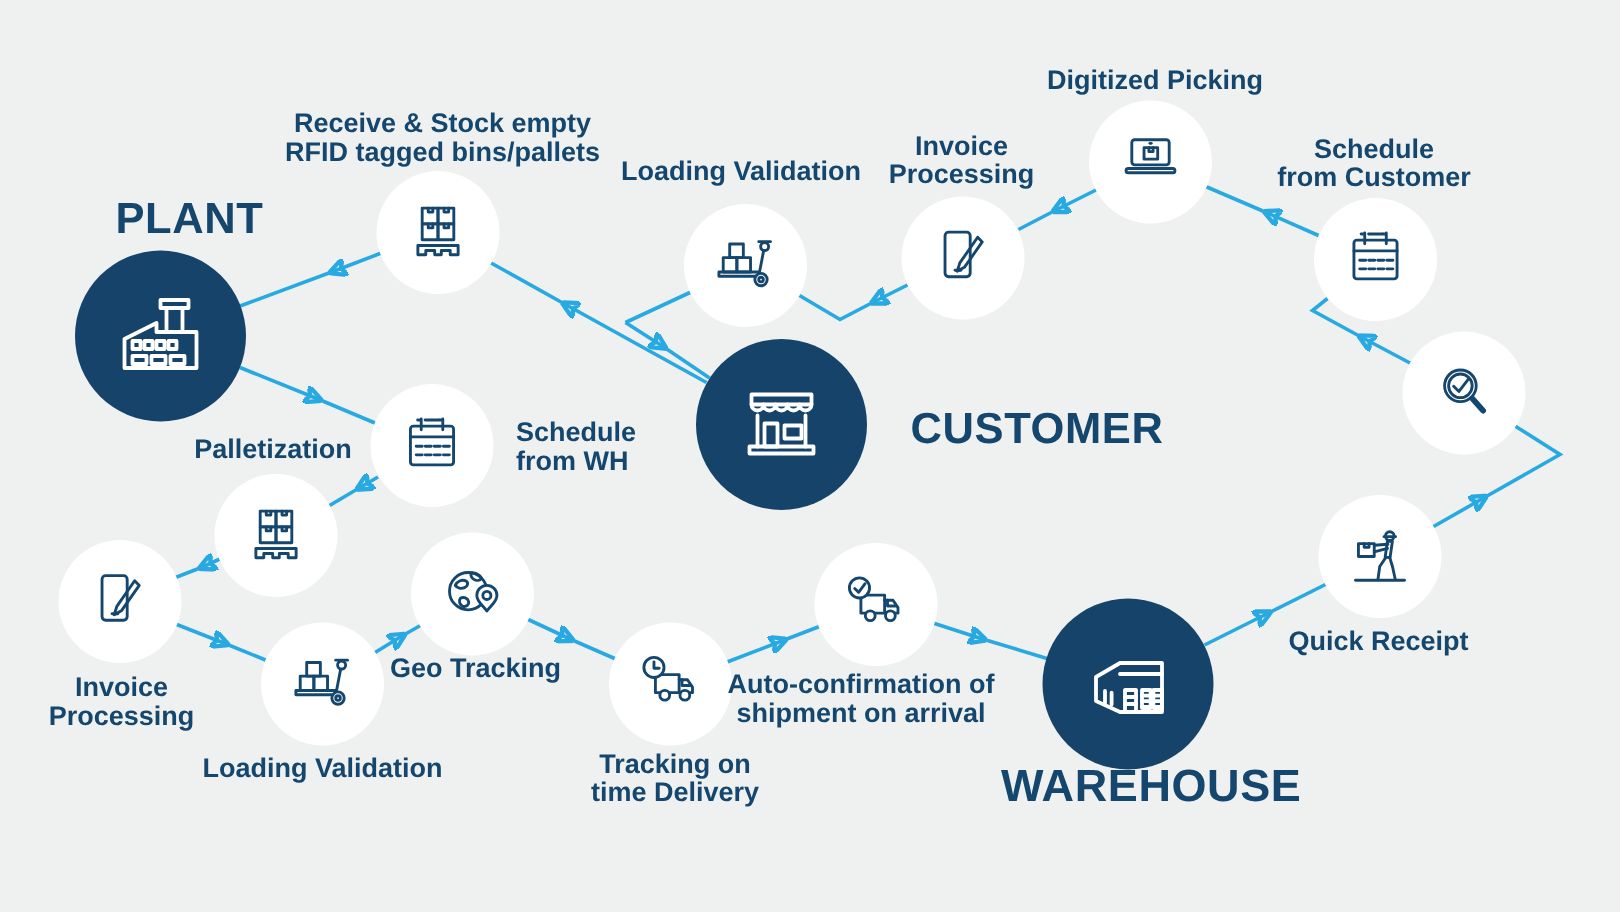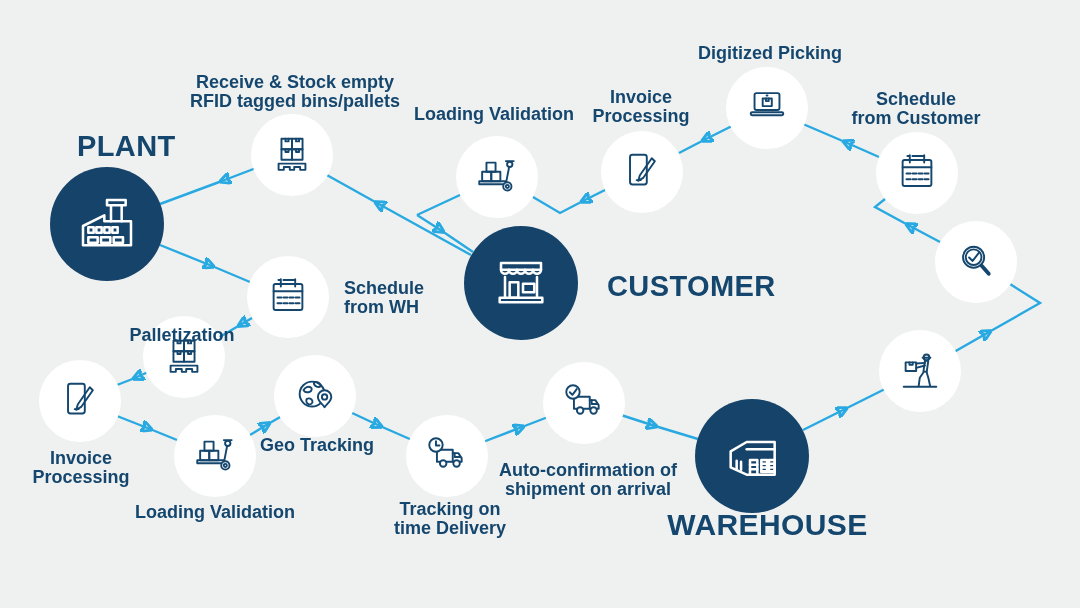--- a/index.html
+++ b/index.html
@@ -324,39 +324,42 @@
     <span>Invoice</span><br>
     <span>Processing</span>
   </div>
   <div class="lbl" style="left:670px;top:44px;width:200px;">
     <span>Digitized Picking</span>
   </div>
   <div class="lbl" style="left:826px;top:90px;width:180px;">
     <span>Schedule</span><br>
     <span>from Customer</span>
   </div>
-  <div class="lbl" style="left:478px;top:447px;width:220px;margin-top:14px;">
+  <div class="lbl" style="left:829px;top:418px;width:180px;">
+    <span>Quick Receipt</span>
+  </div>
+  <div class="lbl" style="left:464px;top:447px;width:220px;">
     <span>Auto-confirmation of</span><br>
     <span>shipment on arrival</span>
   </div>
   <div class="lbl" style="left:370px;top:500px;width:160px;">
     <span>Tracking on</span><br>
     <span>time Delivery</span>
   </div>
   <div class="lbl" style="left:237px;top:436px;width:160px;">
     <span>Geo Tracking</span>
   </div>
   <div class="lbl" style="left:115px;top:503px;width:200px;">
     <span>Loading Validation</span>
   </div>
   <div class="lbl" style="left:11px;top:449px;width:140px;">
     <span>Invoice</span><br>
     <span>Processing</span>
   </div>
-  <div class="lbl" style="left:102px;top:290px;width:160px;margin-top:36px;">
+  <div class="lbl" style="left:102px;top:290px;width:160px;">
     <span>Palletization</span>
   </div>
   <div class="lbl left" style="left:344px;top:279px;width:120px;">
     <span>Schedule</span><br>
     <span>from WH</span>
   </div>
 
 </div>
 
 </body></html>

